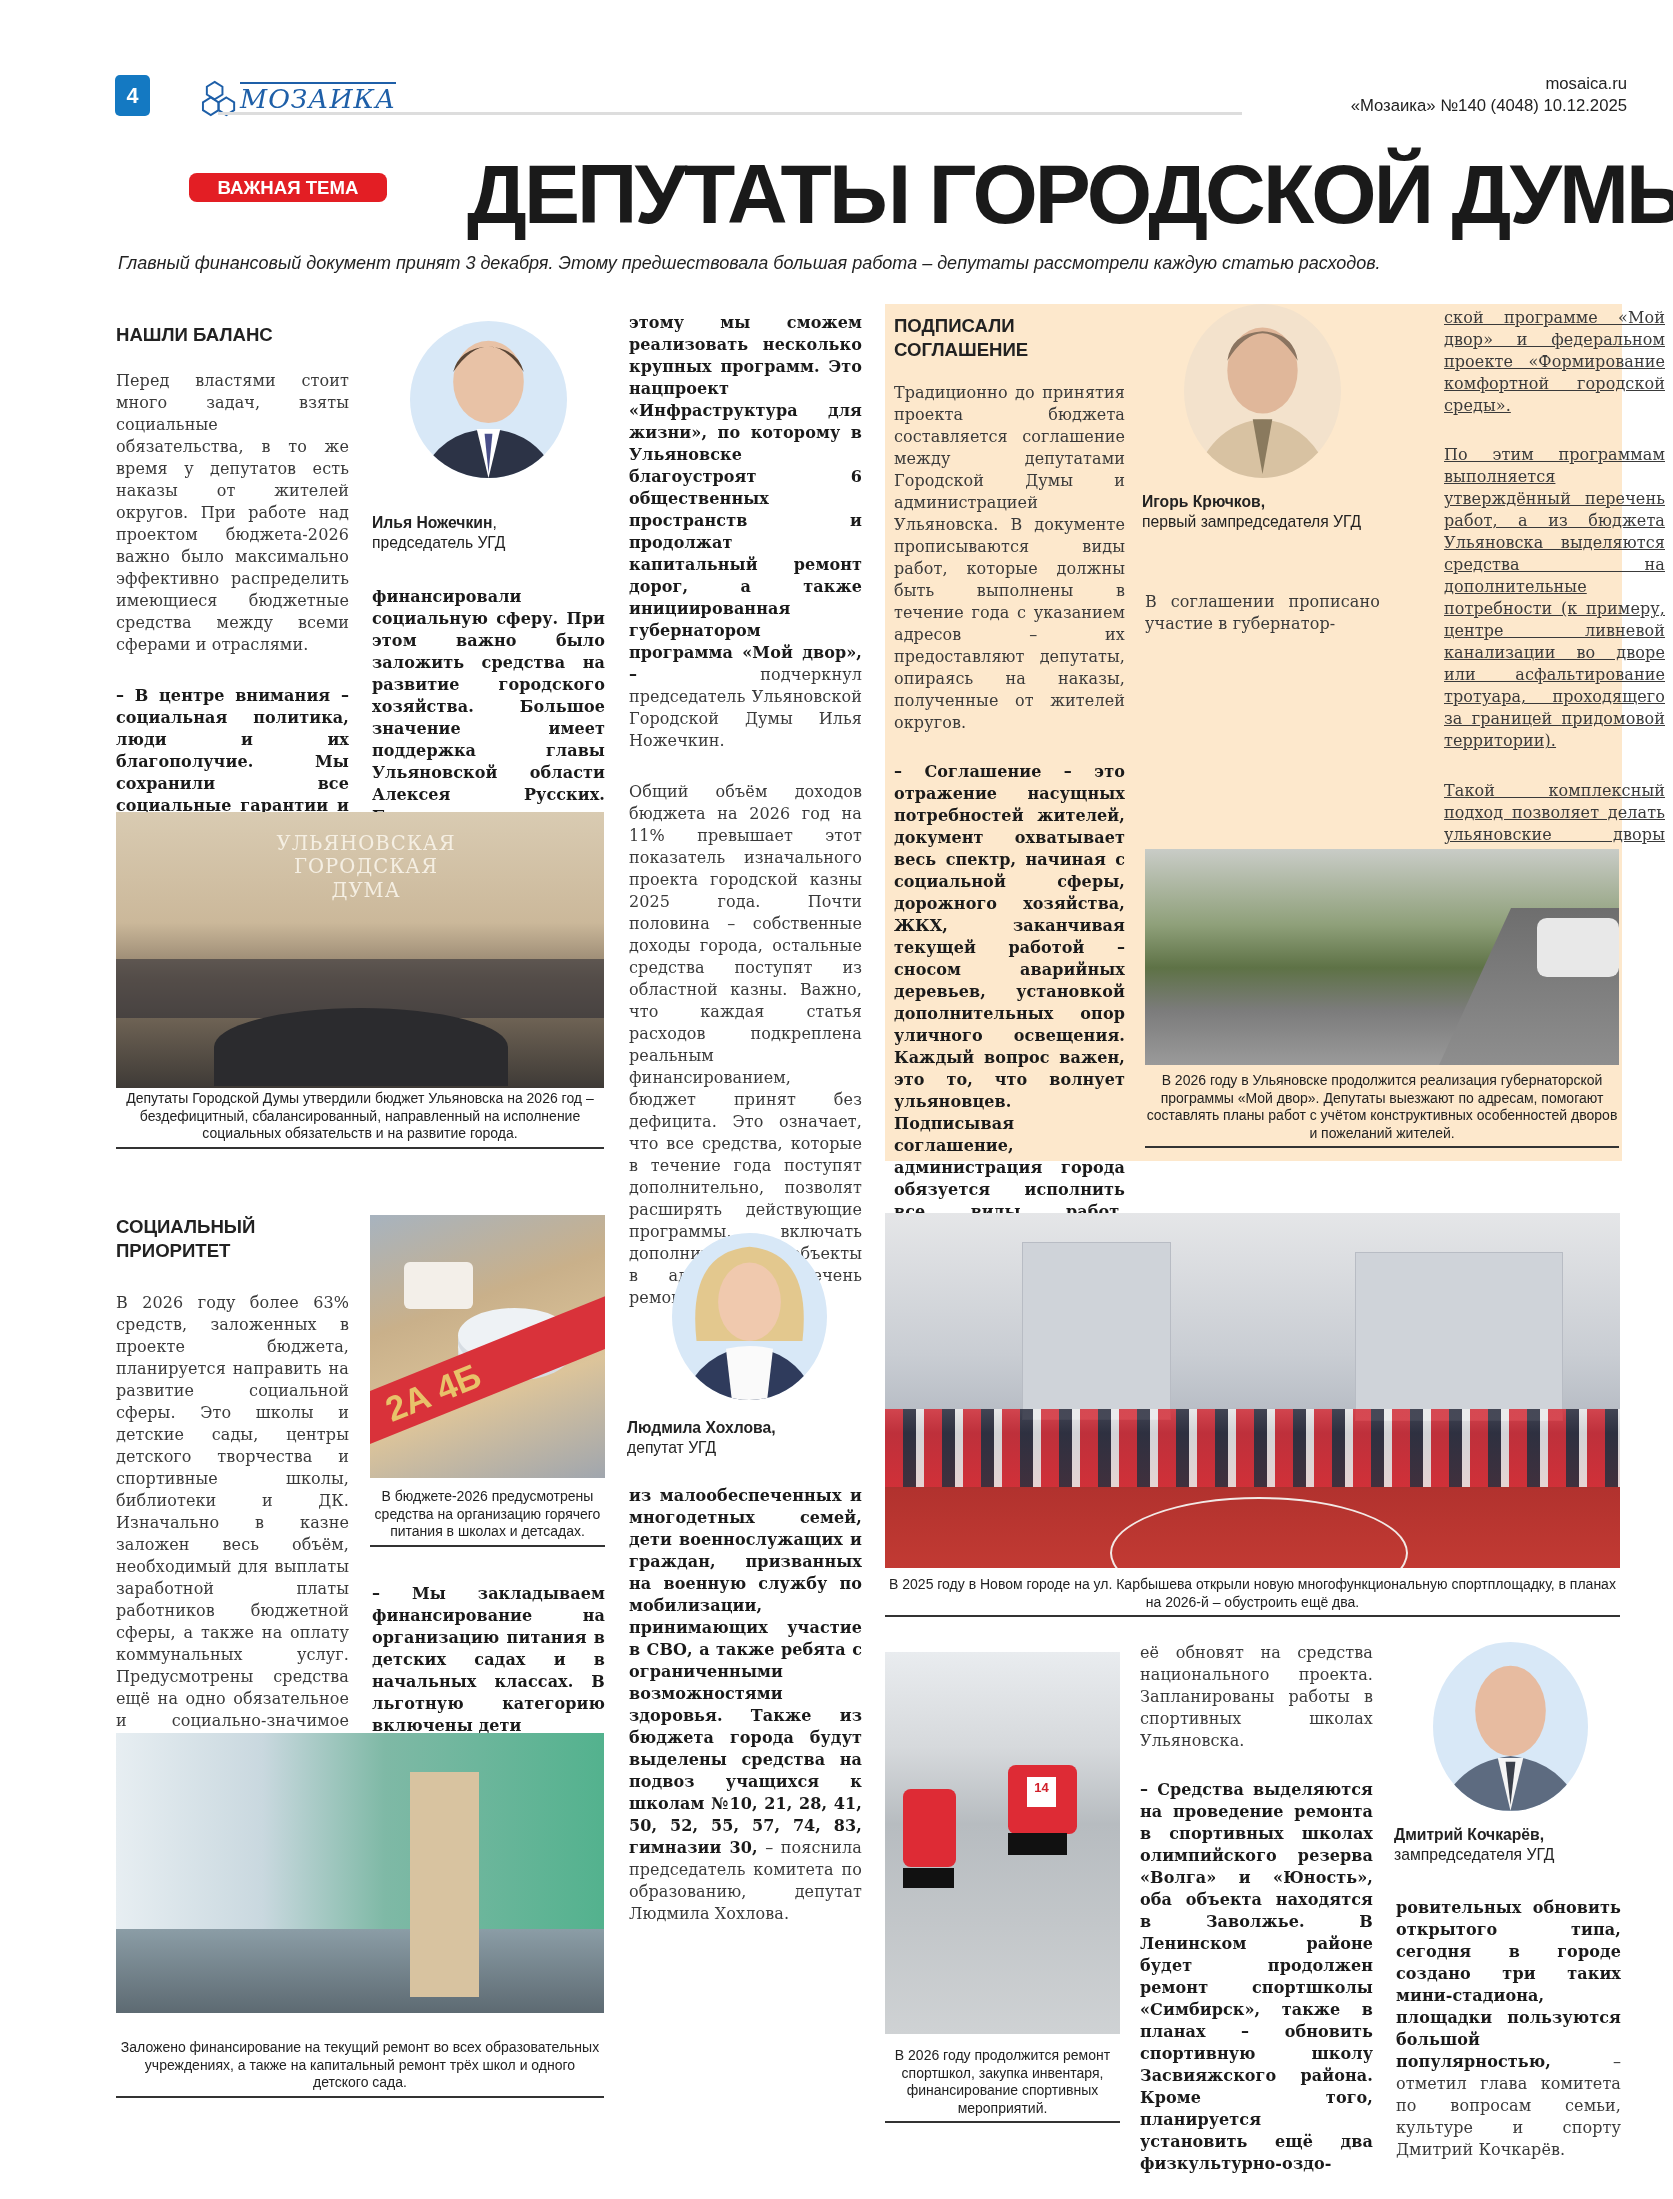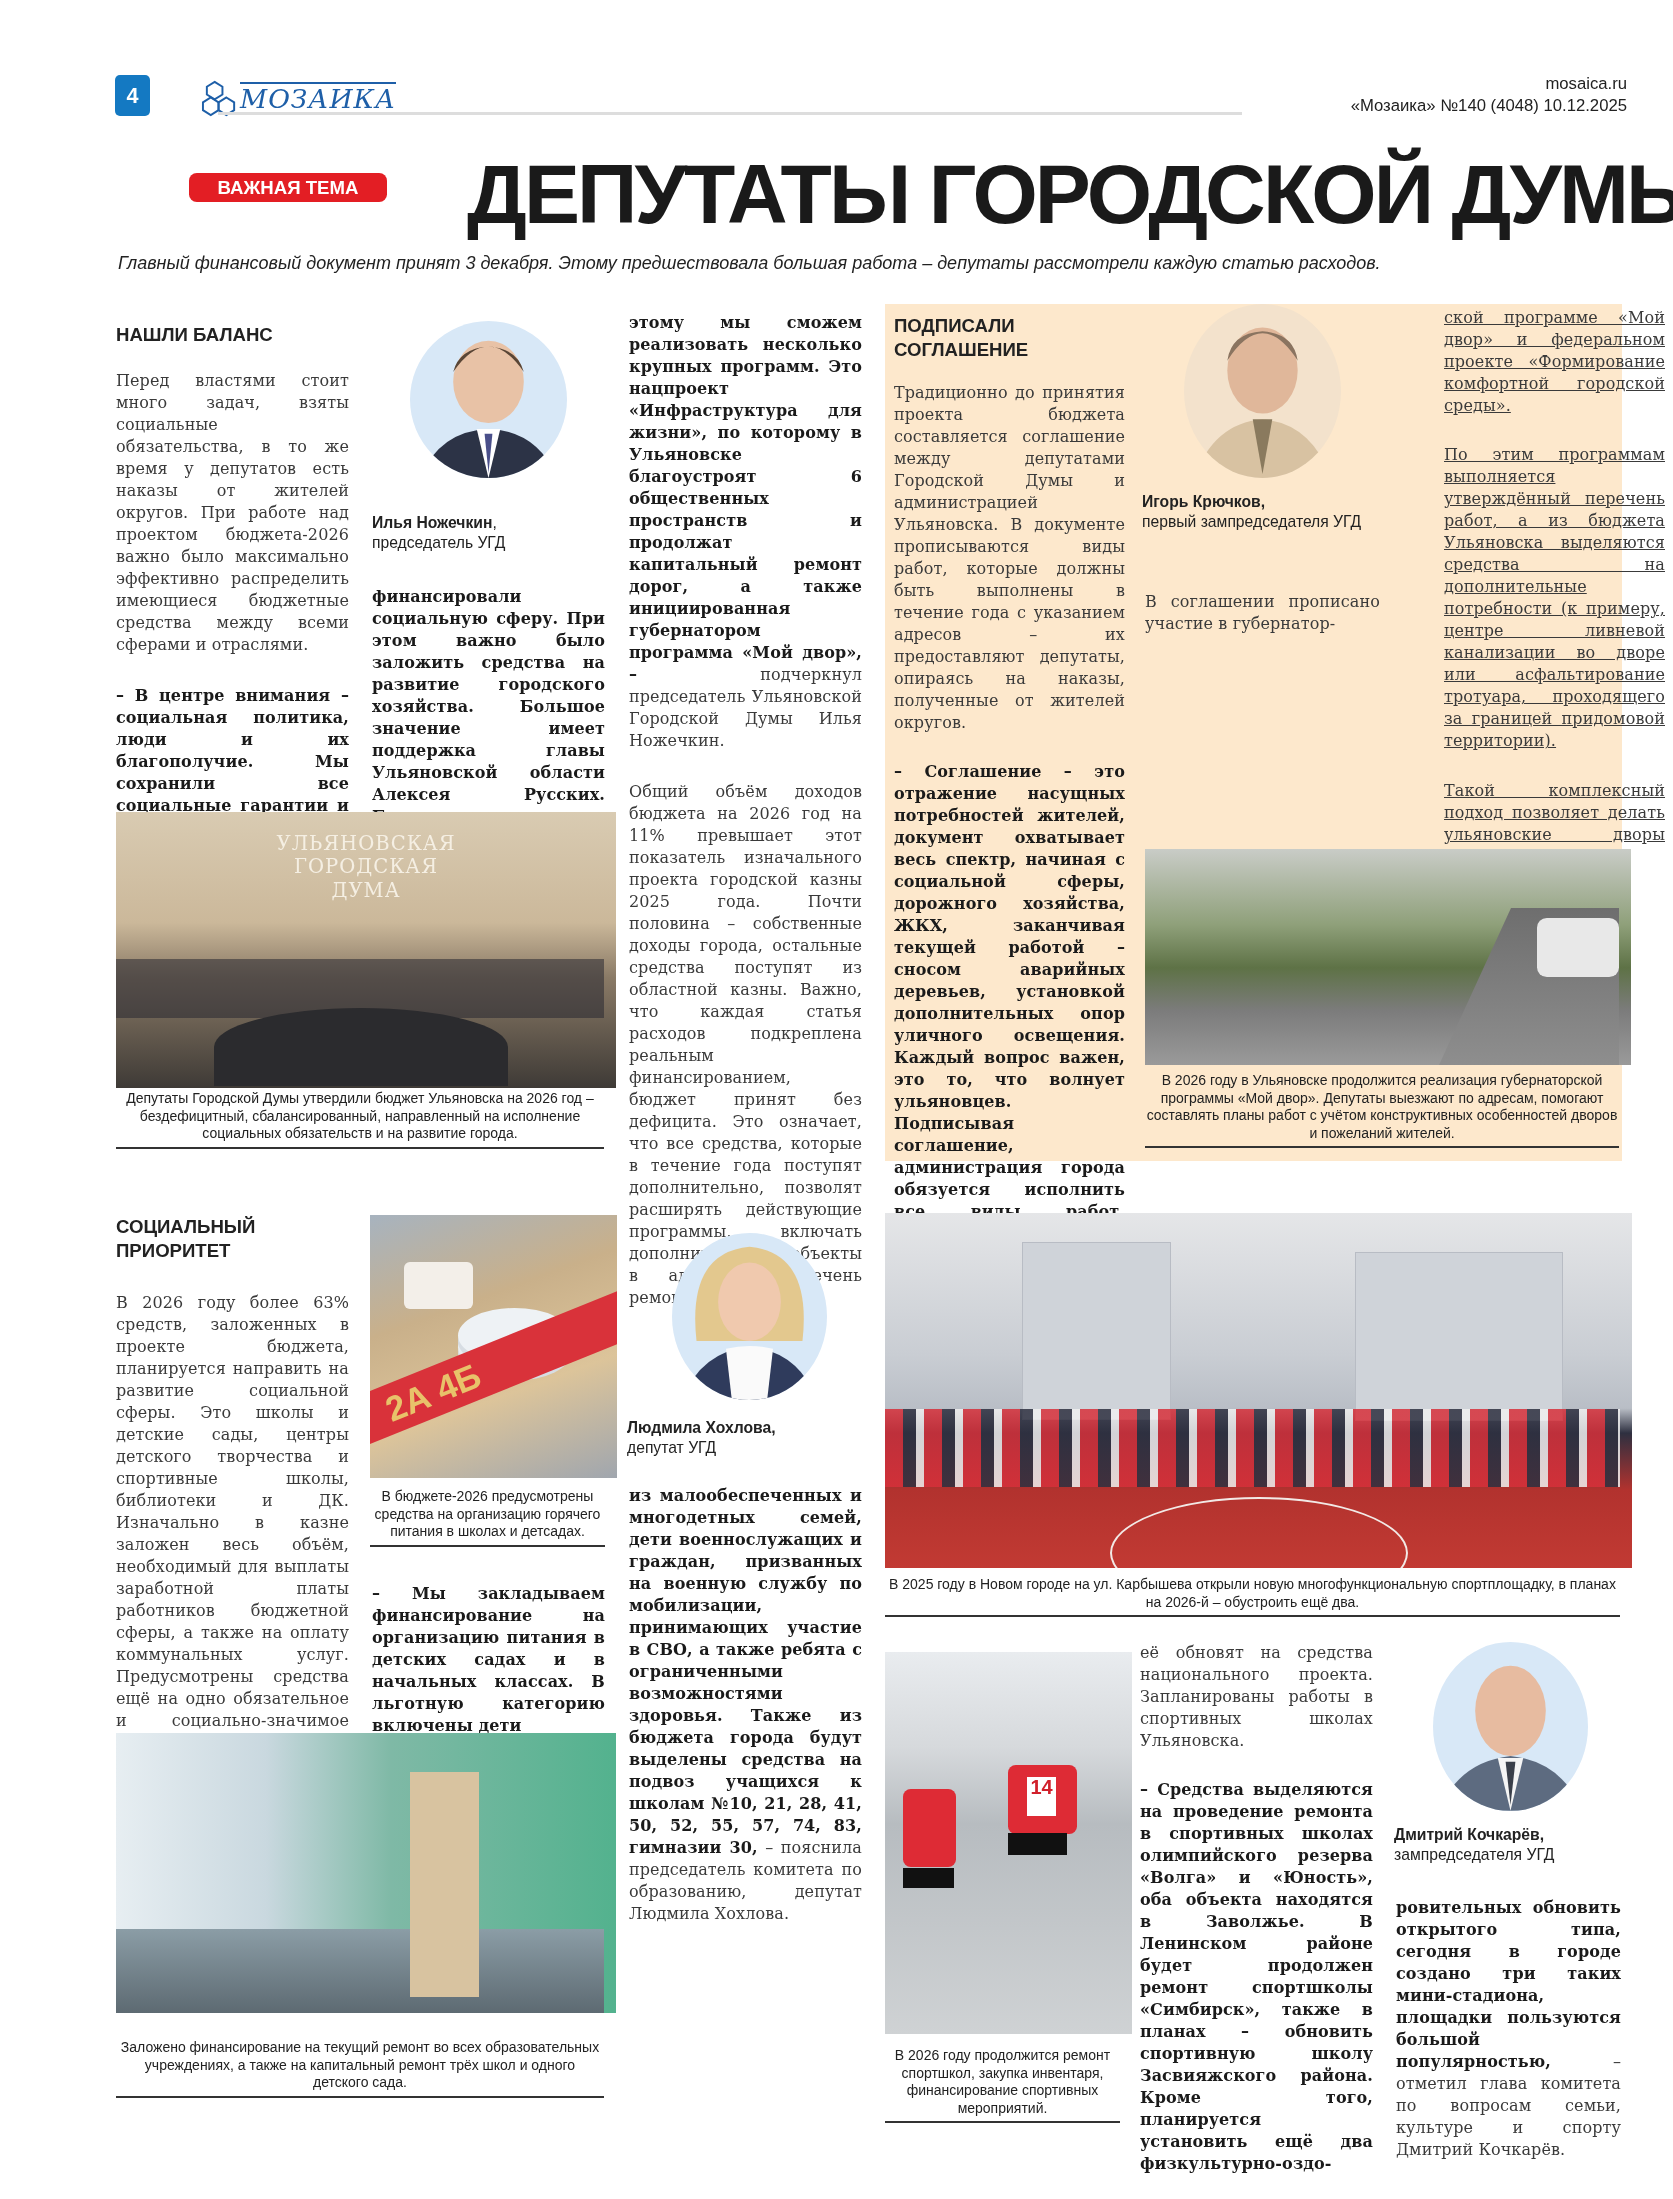--- a/index.html
+++ b/index.html
@@ -12,21 +12,21 @@
             text-align:justify;color:#3a3a3a;letter-spacing:0.1px;}
   .body-txt p{margin:0 0 21.6px 0;}
   .body-txt .b{font-weight:bold;color:#1a1a1a;}
   .heading{font-family:"Liberation Sans","DejaVu Sans",sans-serif;font-weight:bold;font-size:18.6px;
            line-height:23.5px;color:#222;text-transform:uppercase;}
   .caption{font-family:"Liberation Sans","DejaVu Sans",sans-serif;font-size:14px;line-height:17.6px;
            text-align:center;color:#222;border-bottom:2px solid #333;padding-bottom:3.9px;}
   .portrait{border-radius:50%;overflow:hidden;position:absolute;}
   .pname{font-family:"Liberation Sans","DejaVu Sans",sans-serif;text-align:left;font-size:15.7px;line-height:19.6px;color:#222;}
   .pname b{font-weight:bold;}
-  .photo{position:absolute;overflow:hidden;padding-left:12px;}
+  .photo{position:absolute;overflow:hidden;}
   .tinted{background:#fde8cc;}
 </style>
 </head>
 <body>
 
 <div class="abs sans" style="left:115px;top:75px;width:35px;height:41px;background:#1479c2;border-radius:4.9px;color:#fff;font-weight:bold;font-size:21.6px;line-height:41px;text-align:center;">4</div>
 <div class="abs" style="left:201px;top:76px;width:172px;height:45px;">
   <svg width="39" height="39" viewBox="0 0 40 40" style="position:absolute;left:0;top:2px">
     <g fill="none" stroke="#1e5fa8" stroke-width="2">
       <path d="M14 4 l8 5 v8 l-8 5 l-8 -5 v-8z"></path>
@@ -155,21 +155,21 @@
   <div style="position:absolute;left:137px;top:29px;width:147px;height:176px;background:#cfd3d9;border:1px solid #b8bcc4;"></div>
   <div style="position:absolute;left:470px;top:39px;width:206px;height:167px;background:#cfd3d9;border:1px solid #b8bcc4;"></div>
   <div style="position:absolute;left:0;top:196px;width:735px;height:78px;background:repeating-linear-gradient(90deg,#d7303a 0 17.6px,#2e3040 17.6px 31px,#f0f0f0 31px 39px);opacity:0.85;"></div>
   <div style="position:absolute;left:225px;top:284px;width:294px;height:108px;border:2.9px solid #f2e9e6;border-radius:50%;"></div>
 </div>
 <div class="abs caption" style="left:885px;top:1576px;width:735px;">В 2025 году в Новом городе на ул. Карбышева открыли новую многофункциональную спортплощадку, в планах на 2026-й – обустроить ещё два.</div>
 
 <div class="photo" style="left:885px;top:1652px;width:235px;height:382px;background:linear-gradient(180deg,#e9ecef 0%,#d6d9dc 25%,#b7bcc0 45%,#cfd2d4 100%);">
   <div style="position:absolute;left:17.6px;top:137px;width:53px;height:78px;background:#de2b35;border-radius:7.8px;"></div>
   <div style="position:absolute;left:123px;top:113px;width:69px;height:69px;background:#de2b35;border-radius:7.8px;"></div>
-  <div class="sans" style="position:absolute;left:142px;top:125px;width:29px;height:39px;background:#fff;color:#d1202b;font-weight:bold;font-size:20px;text-align:center;line-height:21.6px;">14</div>
+  <div class="sans" style="position:absolute;left:142px;top:125px;width:29px;height:30px;background:#fff;color:#d1202b;font-weight:bold;font-size:13px;text-align:center;line-height:21.6px;">14</div>
   <div style="position:absolute;left:123px;top:181px;width:59px;height:21.6px;background:#111;"></div>
   <div style="position:absolute;left:17.6px;top:216px;width:51px;height:19.6px;background:#111;"></div>
 </div>
 <div class="abs caption" style="left:885px;top:2047px;width:235px;">В 2026 году продолжится ремонт спортшкол, закупка инвентаря, финансирование спортивных мероприятий.</div>
 
 <div class="abs body-txt" style="left:1140px;top:1642px;width:233px;">
   <p>её обновят на средства национального проекта. Запланированы работы в спортивных школах Ульяновска.</p>
   <p class="b" style="margin-top:27.4px;">– Средства выделяются на проведение ремонта в спортивных школах олимпийского резерва «Волга» и «Юность», оба объекта находятся в Заволжье. В Ленинском районе будет продолжен ремонт спортшколы «Симбирск», также в планах – обновить спортивную школу Засвияжского района. Кроме того, планируется установить ещё два физкультурно-оздо-</p>
 </div>
 

